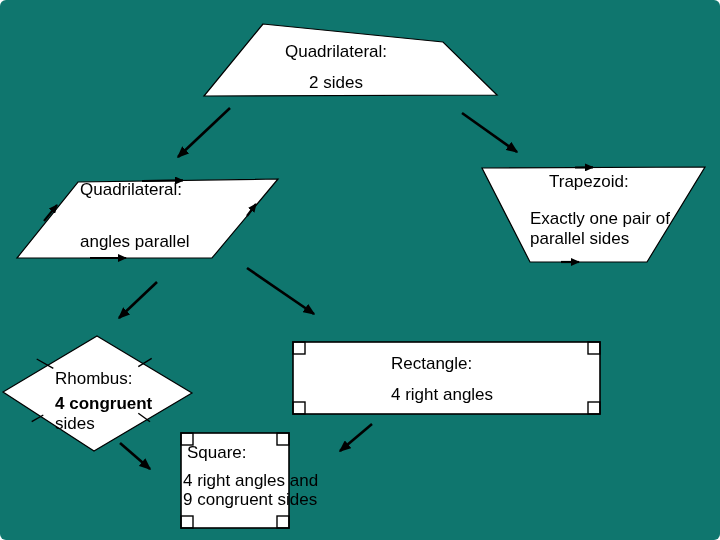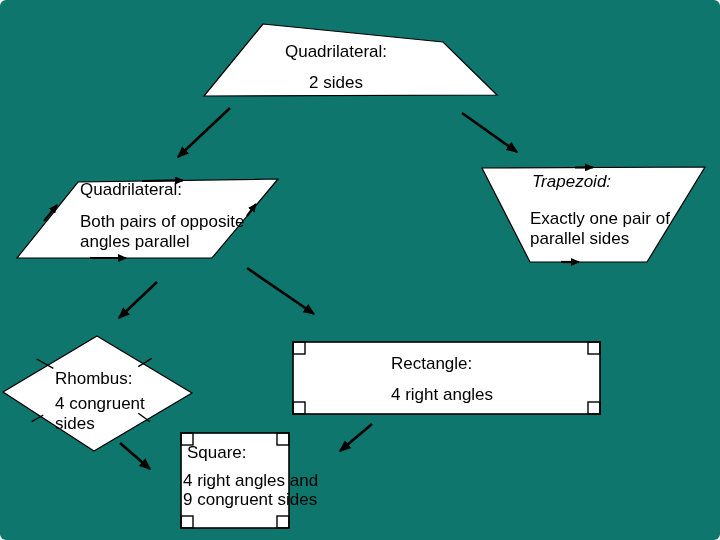--- a/index.html
+++ b/index.html
@@ -69,29 +69,28 @@
     <line class="tick" x1="36.7" y1="359" x2="53.3" y2="368.3"></line>
     <line class="tick" x1="138.3" y1="366.7" x2="151.7" y2="358.3"></line>
     <line class="tick" x1="31.7" y1="421.7" x2="43.3" y2="415"></line>
     <line class="tick" x1="138.3" y1="413.3" x2="150" y2="421.7"></line>
   </svg>
 
   <div class="lbl center" style="left:236px;top:42px;width:200px;">Quadrilateral:</div>
   <div class="lbl center" style="left:236px;top:73px;width:200px;">2 sides</div>
 
   <div class="lbl" style="left:80px;top:180px;">Quadrilateral:</div>
-  <div class="lbl" style="left:80px;top:212px;">Both pairs of opposite</div>
   <div class="lbl" style="left:80px;top:231.5px;">angles parallel</div>
 
-  <div class="lbl" style="left:532px;top:172px;font-style:italic;">Trapezoid:</div>
+  <div class="lbl" style="left:549px;top:172px;">Trapezoid:</div>
   <div class="lbl" style="left:530px;top:209px;">Exactly one pair of</div>
   <div class="lbl" style="left:530px;top:228.5px;">parallel sides</div>
 
   <div class="lbl" style="left:55px;top:359px;margin-top:10px;">Rhombus:</div>
-  <div class="lbl" style="left:55px;top:394px;">4 congruent</div>
+  <div class="lbl" style="left:55px;top:394px;font-weight:bold;">4 congruent</div>
   <div class="lbl" style="left:55px;top:413.5px;">sides</div>
 
   <div class="lbl" style="left:391px;top:354px;">Rectangle:</div>
   <div class="lbl" style="left:391px;top:385px;text-align:right;">4 right angles</div>
 
   <div class="lbl" style="left:187px;top:443px;">Square:</div>
   <div class="lbl" style="left:183px;top:471px;">4 right angles and</div>
   <div class="lbl" style="left:183px;top:489.5px;">9 congruent sides</div>
 
 </div>

